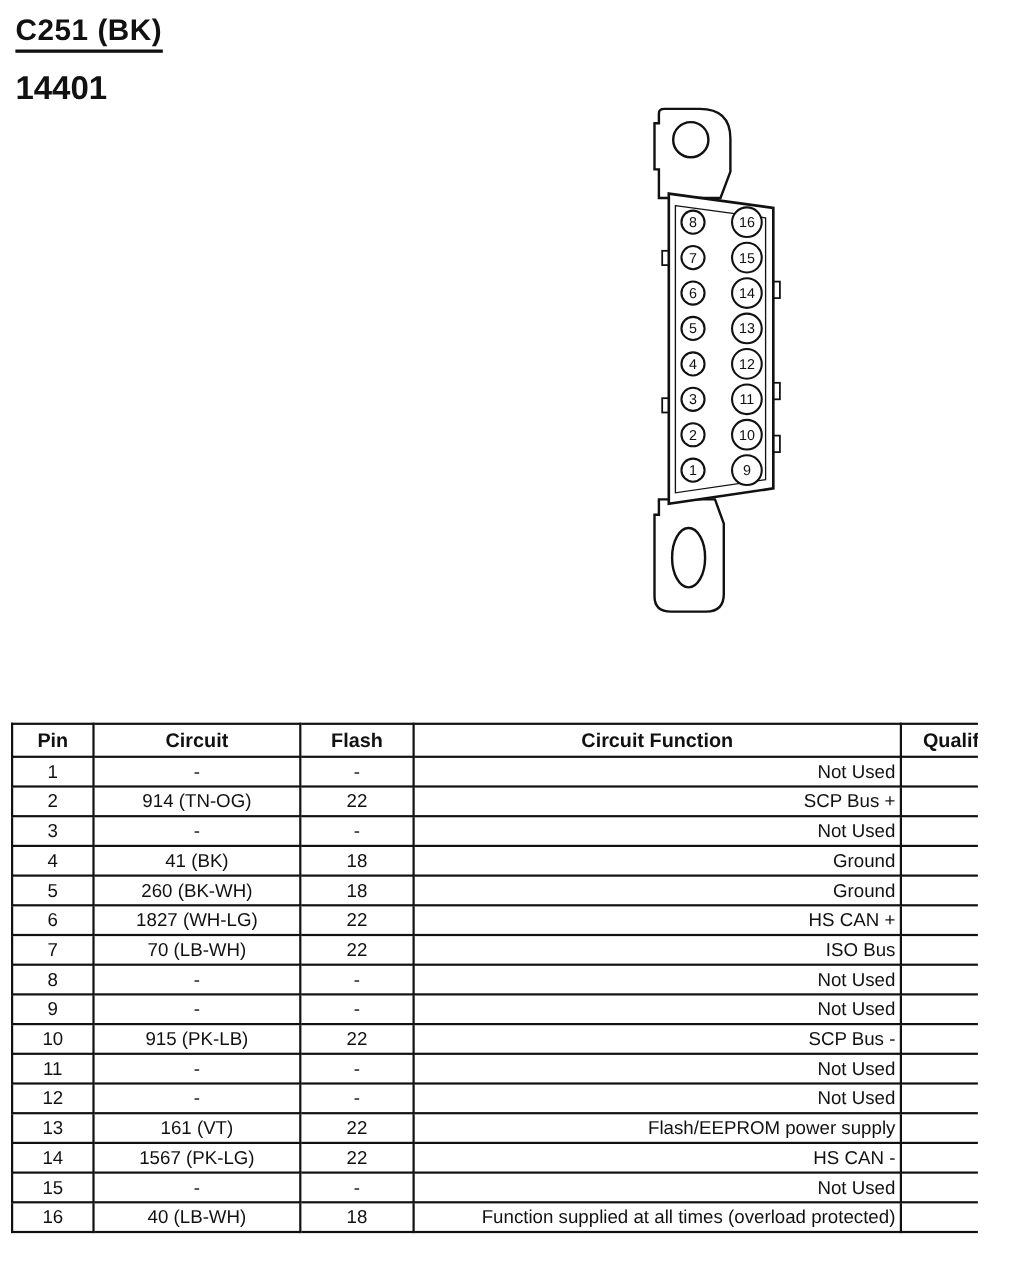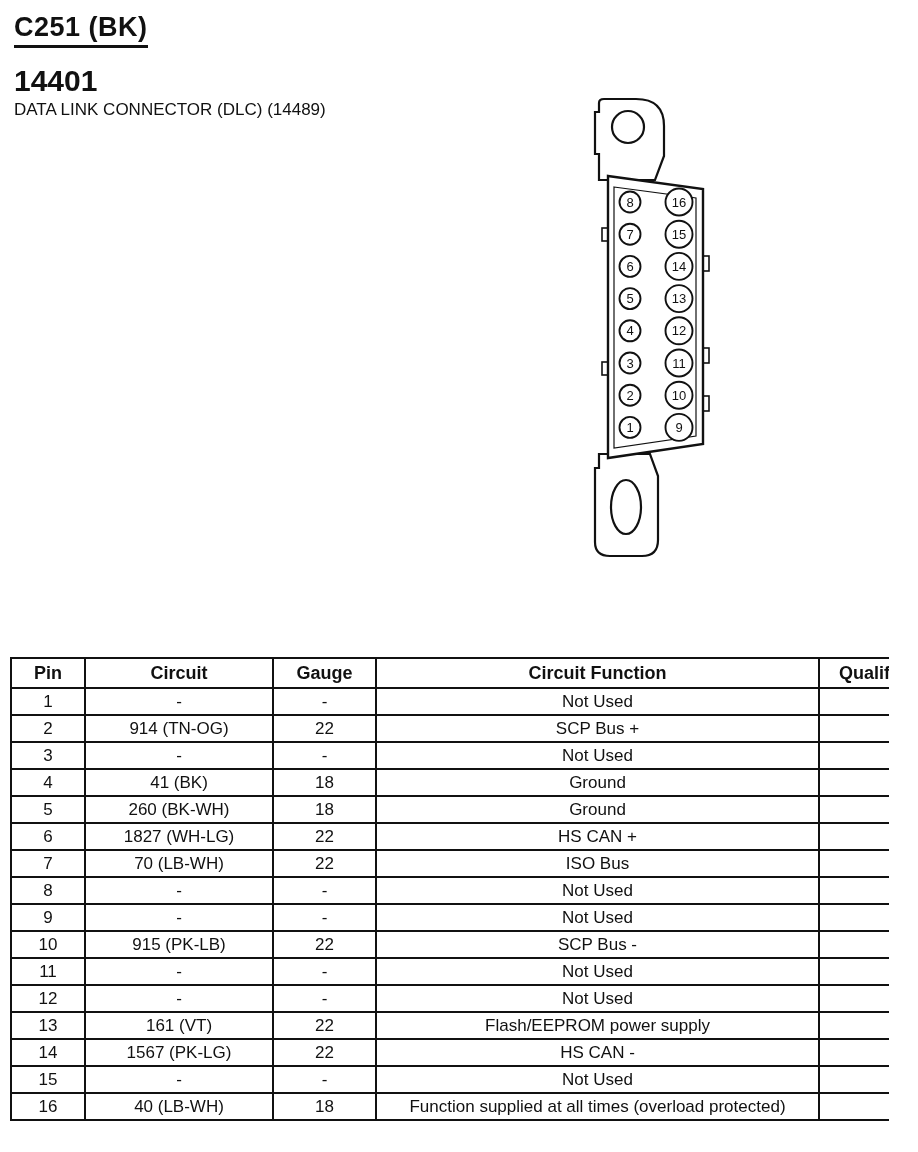--- a/index.html
+++ b/index.html
@@ -31,35 +31,34 @@
     font-size:17px;
   }
   table.pinout th, table.pinout td{
     border:2px solid #111;
     height:25px;
     padding:0 4px;
     overflow:hidden;white-space:nowrap;
   }
   table.pinout th{font-size:18px;font-weight:bold;text-align:center;height:28px;margin-left:36px;}
   td.col0, td.col1, td.col2{text-align:center;}
-  td.col3{text-align:center;padding-left:5px;}
+  td.col3{text-align:right;padding-left:5px;}
   th.col0{width:64px;}
   th.col1{width:178px;}
   th.col2{width:93px;}
   th.col3{width:433px;}
   th.col4{width:103px;}
 </style>
 </head>
 <body>
 
 <div class="page">
 
   <div class="title">C251 (BK)</div>
   <div class="part-number">14401</div>
-  <div class="subtitle">DATA LINK CONNECTOR (DLC) (14489)</div>
 
   <div class="diagram">
     <svg viewBox="0 0 132 470" width="132" height="470">
 
       <path d="M 24 84 L 13 84 L 13 58 L 9 58 L 9 16 L 13 16 L 13 7 Q 13 3 18 3 L 50 3 Q 78 3 78 30 L 78 60 L 69 84 Z" fill="#ffffff" stroke="#111" stroke-width="2.2"></path>
       <circle cx="42" cy="31" r="16" fill="#ffffff" stroke="#111" stroke-width="2.2"></circle>
 
       <path d="M 24 358 L 13 358 L 13 372 L 9 372 L 9 446 Q 9 460 24 460 L 56 460 Q 72 460 72 444 L 72 380 L 64 358 Z" fill="#ffffff" stroke="#111" stroke-width="2.2"></path>
       <ellipse cx="40" cy="411" rx="15" ry="27" fill="#ffffff" stroke="#111" stroke-width="2.2"></ellipse>
 
@@ -107,21 +106,21 @@
           <text x="93" y="335.90000000000003" text-anchor="middle" font-size="13">9</text>
         </g>
     </svg>
   </div>
 
   <table class="pinout">
     <thead>
       <tr>
           <th class="col0">Pin</th>
           <th class="col1">Circuit</th>
-          <th class="col2">Gauge</th>
+          <th class="col2">Flash</th>
           <th class="col3">Circuit Function</th>
           <th class="col4">Qualifier</th>
         </tr>
     </thead>
     <tbody>
         <tr>
           <td class="col0">1</td>
           <td class="col1">-</td>
           <td class="col2">-</td>
           <td class="col3">Not Used</td>

